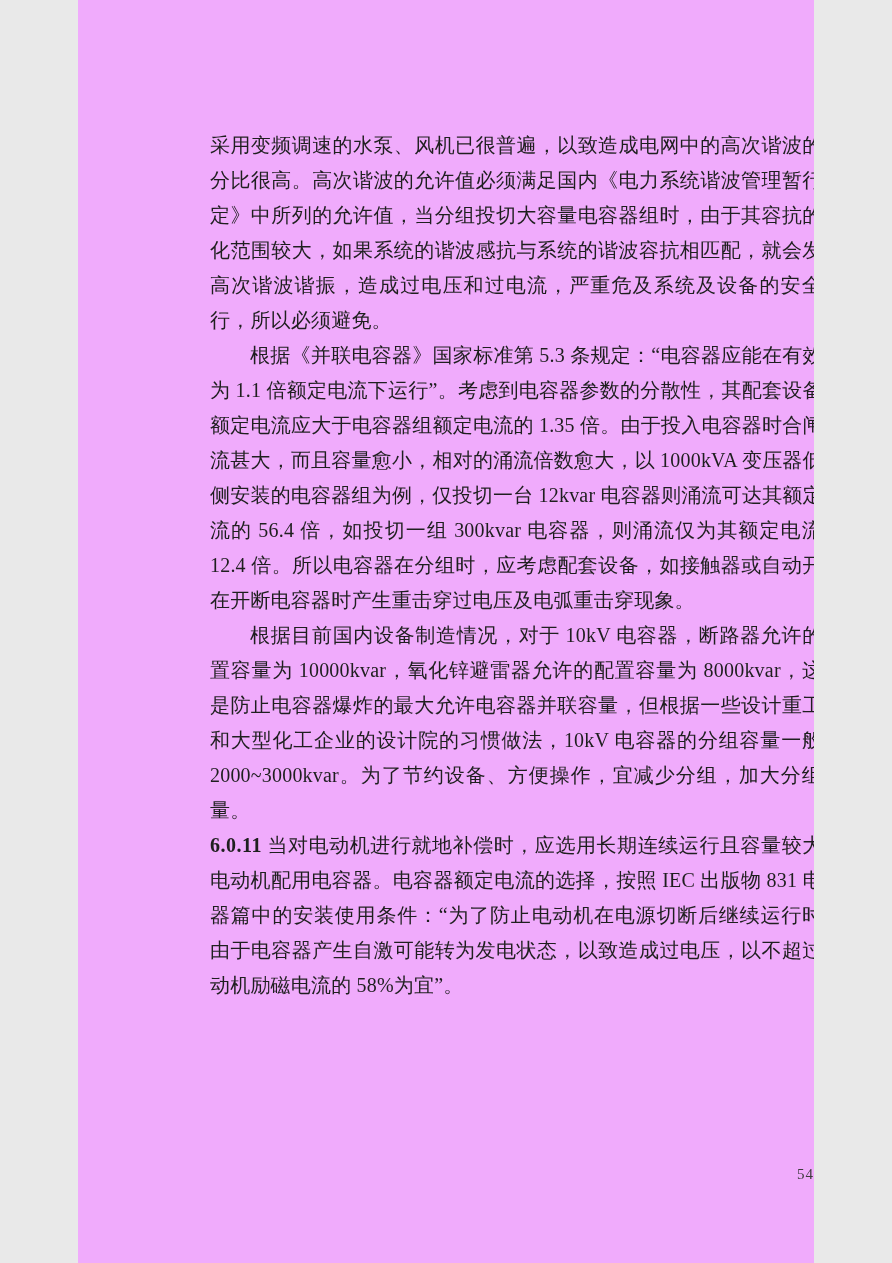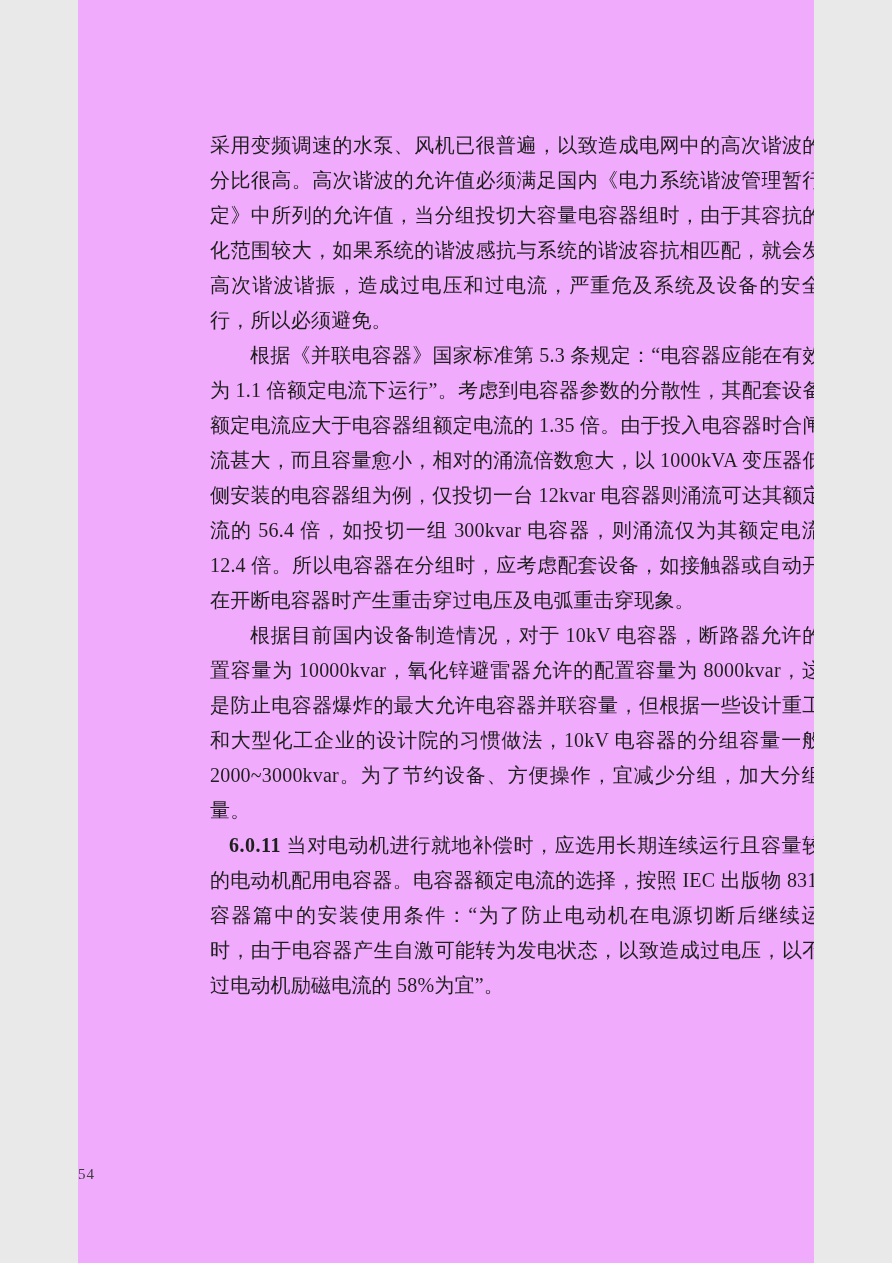--- a/index.html
+++ b/index.html
@@ -35,29 +35,28 @@
     margin: 0;
   }
 
   .para.indent {
     text-indent: 2em;
   }
 
   .clause-number {
     font-weight: bold;
     letter-spacing: 0.5px;
-    margin-left: 19px;
   }
 
   .page-number {
     position: absolute;
     left: 0;
     right: 0;
     top: 1166px;
-    text-align: left;
+    text-align: right;
     font-size: 15px;
     color: #3c3c3c;
     letter-spacing: 1px;
   }
 </style>
 </head>
 <body>
 
 <div class="page">
 

